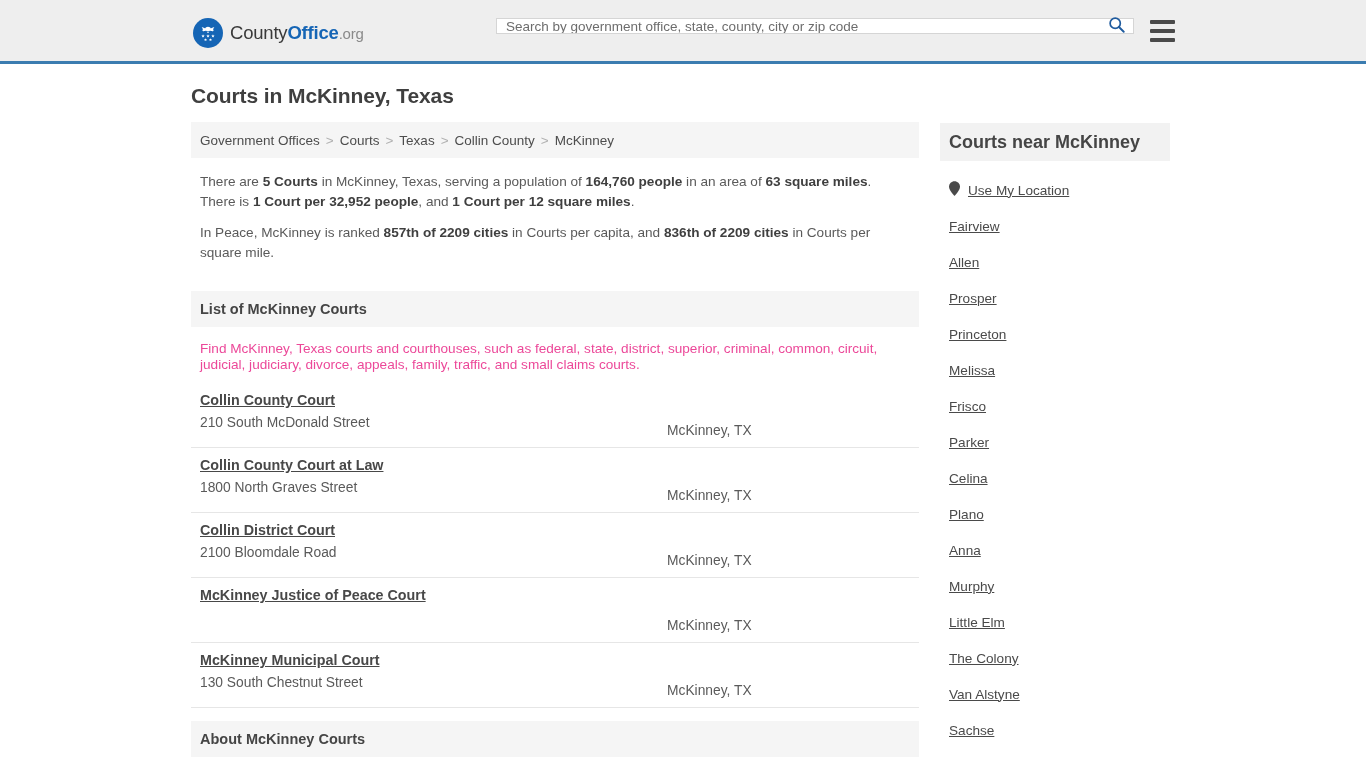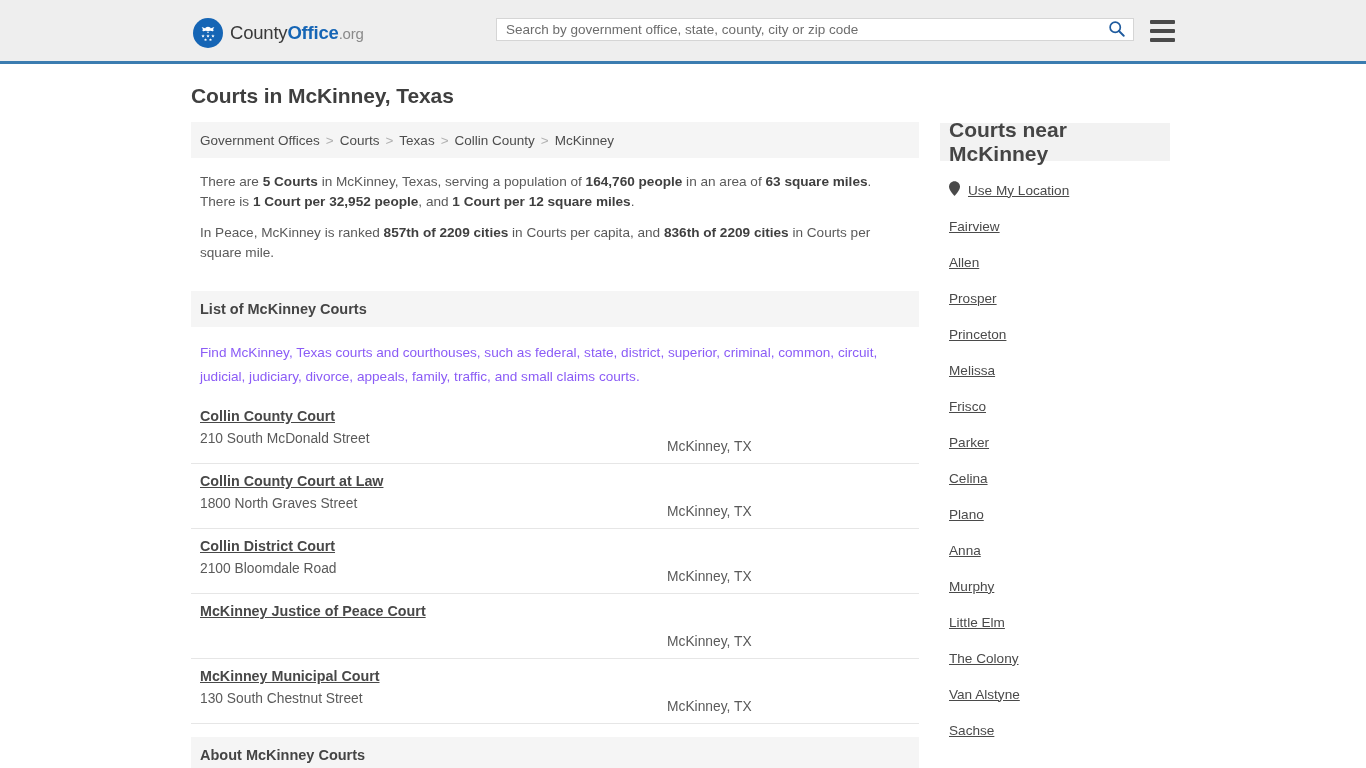--- a/index.html
+++ b/index.html
@@ -46,21 +46,21 @@
   }
   .logo-text .t1 { color: #3a3a3a; }
   .logo-text .t2 { color: #1565b5; font-weight: bold; }
   .logo-text .t3 { color: #8a8a8a; font-size: 15px; }
 
   .search-wrap {
     position: absolute;
     left: 496px;
     top: 18px;
     width: 638px;
-    height: 23px;
+    height: 16px;
     background: #fff;
     border: 1px solid #d5d5d5;
     display: flex;
     align-items: center;
   }
   .search-input {
     flex: 1;
     border: 0;
     outline: 0;
     height: 100%;
@@ -167,22 +167,22 @@
   .section-head h2 {
     margin: 0;
     font-size: 14.5px;
     font-weight: bold;
     color: #454545;
   }
 
   .section-desc {
     padding: 14px 9px 10px 9px;
     font-size: 13.6px;
-    line-height: 24px;
-    color: #8b5cf6;
+    line-height: 16px;
+    color: #ec4899;
   }
 
   
   .court-row {
     border-bottom: 1px solid #e6e6e6;
     padding: 8px 9px 9px 9px;
     position: relative;
     min-height: 65px;
   }
   .court-row:first-child { border-top: 0; }
@@ -211,21 +211,21 @@
   
   .sidebar-head {
     background: #f2f2f2;
     height: 38px;
     display: flex;
     align-items: center;
     padding: 0 9px;
   }
   .sidebar-head h2 {
     margin: 0;
-    font-size: 21px;
+    font-size: 18px;
     font-weight: bold;
     color: #454545;
   }
   .sidebar-list {
     list-style: none;
     margin: 0;
     padding: 11px 0 0 0;
   }
   .sidebar-list li {
     padding: 0 9px;

